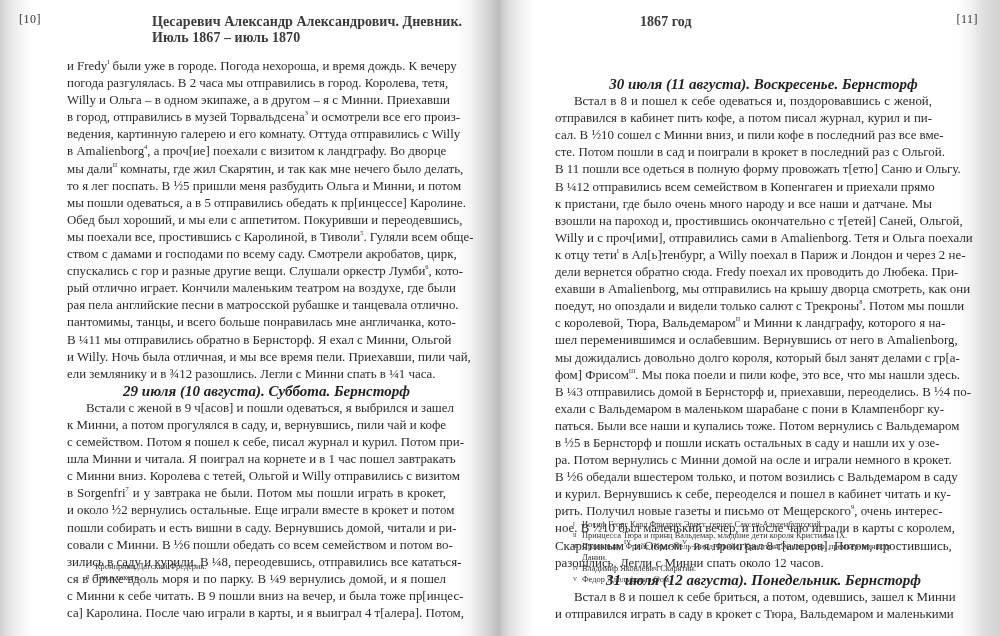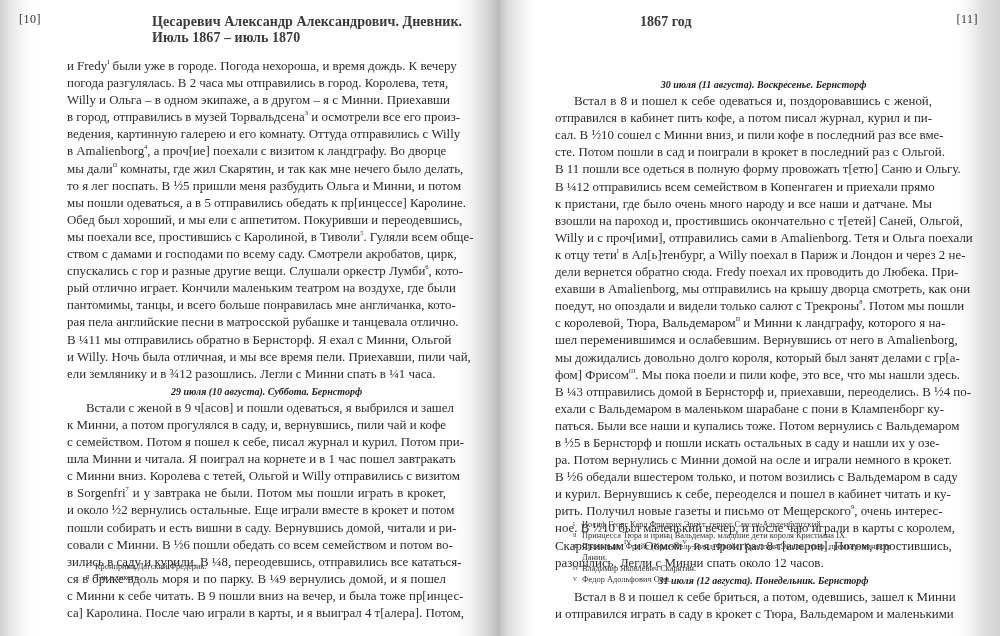--- a/index.html
+++ b/index.html
@@ -45,21 +45,21 @@
     color: #2c2c2c; text-align: justify;
   }
   .left .body-text { left: 67px; width: 379px; top: 58px; }
   .right .body-text { left: 55px; width: 377px; top: 54px; }
 
   .line { display: block; white-space: nowrap; text-align-last: justify; text-align: justify; }
   .line.last { text-align-last: left; }
   .indent { padding-left: 19px; }
   sup { font-size: 6.5px; line-height: 0; vertical-align: 6px; }
   .entry-heading {
-    font-weight: bold; font-style: italic; font-size: 10px;
+    font-weight: bold; font-style: italic; font-size: 15px;
     text-align: center; display: block; color: #222;
   }
   .gap-before { }
   .left .entry-heading { padding-left: 20px; }
   .right .entry-heading { padding-left: 40px; }
 
   .footnotes { position: absolute; font-size: 8.4px; line-height: 11px; color: #333; }
   .left .footnotes { left: 86px; top: 561px; }
   .right .footnotes { left: 73px; top: 519px; }
   .fn { display: flex; }
@@ -82,22 +82,22 @@
           <span class="line"><span>ведения, картинную галерею и его комнату. Оттуда отправились с Willy</span></span>
           <span class="line"><span>в Amalienborg</span><sup>4</sup><span>, а проч[ие] поехали с визитом к ландграфу. Во дворце</span></span>
           <span class="line"><span>мы дали</span><sup>II</sup><span> комнаты, где жил Скарятин, и так как мне нечего было делать,</span></span>
           <span class="line"><span>то я лег поспать. В ½5 пришли меня разбудить Ольга и Минни, и потом</span></span>
           <span class="line"><span>мы пошли одеваться, а в 5 отправились обедать к пр[инцессе] Каролине.</span></span>
           <span class="line"><span>Обед был хороший, и мы ели с аппетитом. Покуривши и переодевшись,</span></span>
           <span class="line"><span>мы поехали все, простившись с Каролиной, в Тиволи</span><sup>5</sup><span>. Гуляли всем обще-</span></span>
           <span class="line"><span>ством с дамами и господами по всему саду. Смотрели акробатов, цирк,</span></span>
           <span class="line"><span>спускались с гор и разные другие вещи. Слушали оркестр Лумби</span><sup>6</sup><span>, кото-</span></span>
           <span class="line"><span>рый отлично играет. Кончили маленьким театром на воздухе, где были</span></span>
+          <span class="line"><span>рая пела английские песни в матросской рубашке и танцевала отлично.</span></span>
           <span class="line"><span>пантомимы, танцы, и всего больше понравилась мне англичанка, кото-</span></span>
-          <span class="line"><span>рая пела английские песни в матросской рубашке и танцевала отлично.</span></span>
           <span class="line"><span>В ¼11 мы отправились обратно в Бернсторф. Я ехал с Минни, Ольгой</span></span>
           <span class="line"><span>и Willy. Ночь была отличная, и мы все время пели. Приехавши, пили чай,</span></span>
           <span class="line last"><span>ели землянику и в ¾12 разошлись. Легли с Минни спать в ¼1 часа.</span></span>
         </div>
       <span class="entry-heading gap-before">29 июля (10 августа). Суббота. Бернсторф</span>
       <div>
           <span class="line indent"><span>Встали с женой в 9 ч[асов] и пошли одеваться, я выбрился и зашел</span></span>
           <span class="line"><span>к Минни, а потом прогулялся в саду, и, вернувшись, пили чай и кофе</span></span>
           <span class="line"><span>с семейством. Потом я пошел к себе, писал журнал и курил. Потом при-</span></span>
           <span class="line"><span>шла Минни и читала. Я поиграл на корнете и в 1 час пошел завтракать</span></span>

